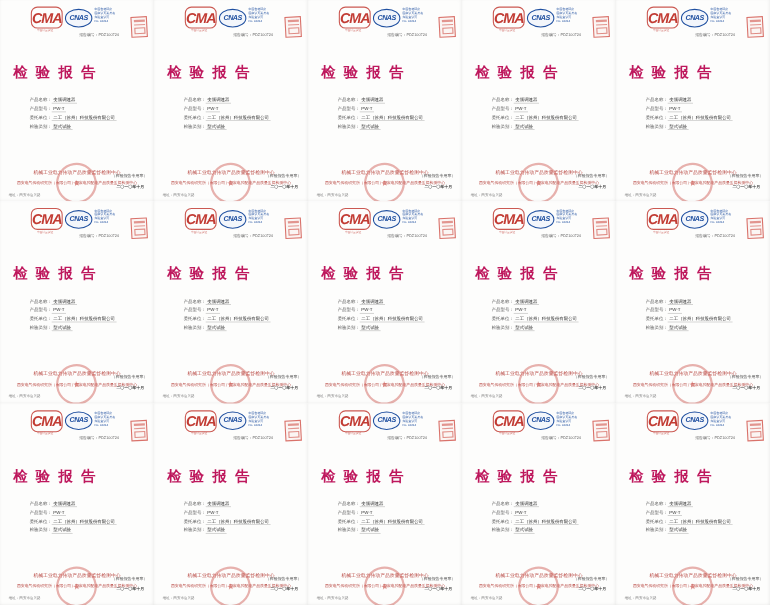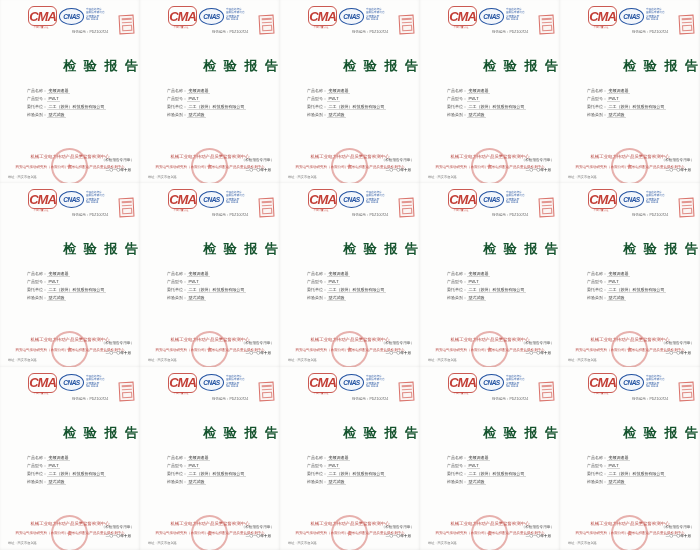--- a/index.html
+++ b/index.html
@@ -56,23 +56,24 @@
   }
   .corner-stamp {
     position:absolute; left:119px; top:15px; width:13px; height:17px;
     border:1px solid rgba(205,70,60,.75); transform:rotate(-3deg);
     background:rgba(240,190,185,.12);
   }
   .corner-stamp .cs-line { margin:2px 1.5px 0; height:1.5px; background:rgba(205,70,60,.55); }
   .corner-stamp .cs-box  { margin:2px 1.5px 0; height:4px; border:0.8px solid rgba(205,70,60,.6); }
   
   .title {
-    position:absolute; left:0; right:0; top:57px; text-align:right;
-    font-size:13px; font-weight:700; color:#14532d; letter-spacing:2px;
+    position:absolute; left:0; right:0; top:57px; text-align:left;
+    font-size:13px; font-weight:700; color:#be185d; letter-spacing:2px;
     white-space:nowrap;
+    padding-left:12px;
   }
   
   .fields {
     position:absolute; left:27px; top:87px; width:220px;
     font-size:8px; color:#555;
     transform:scale(.5); transform-origin:left top;
   }
   .field-row { line-height:16px; white-space:nowrap; }
   .field-label { color:#555; }
   .field-value { color:#2c2c2c; border-bottom:1px solid rgba(0,0,0,.3); padding:0 3px 1px; }

